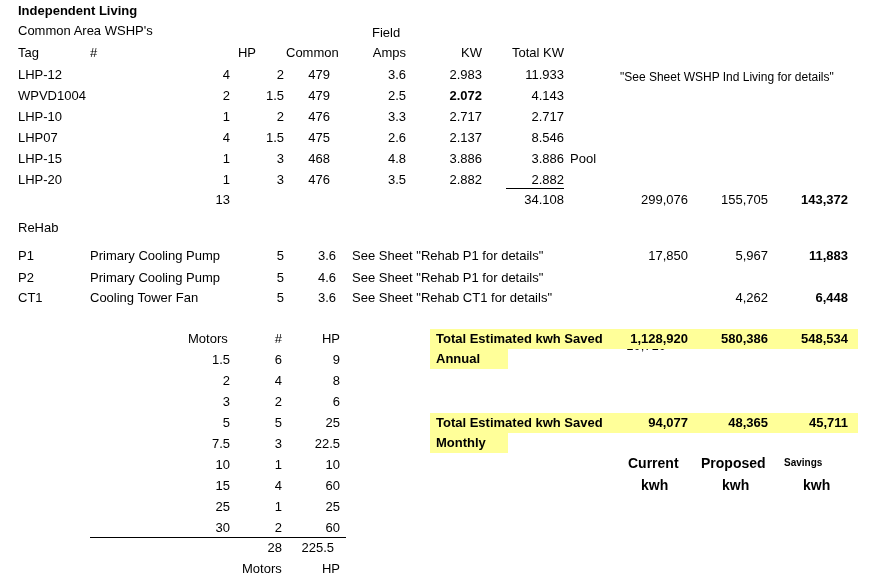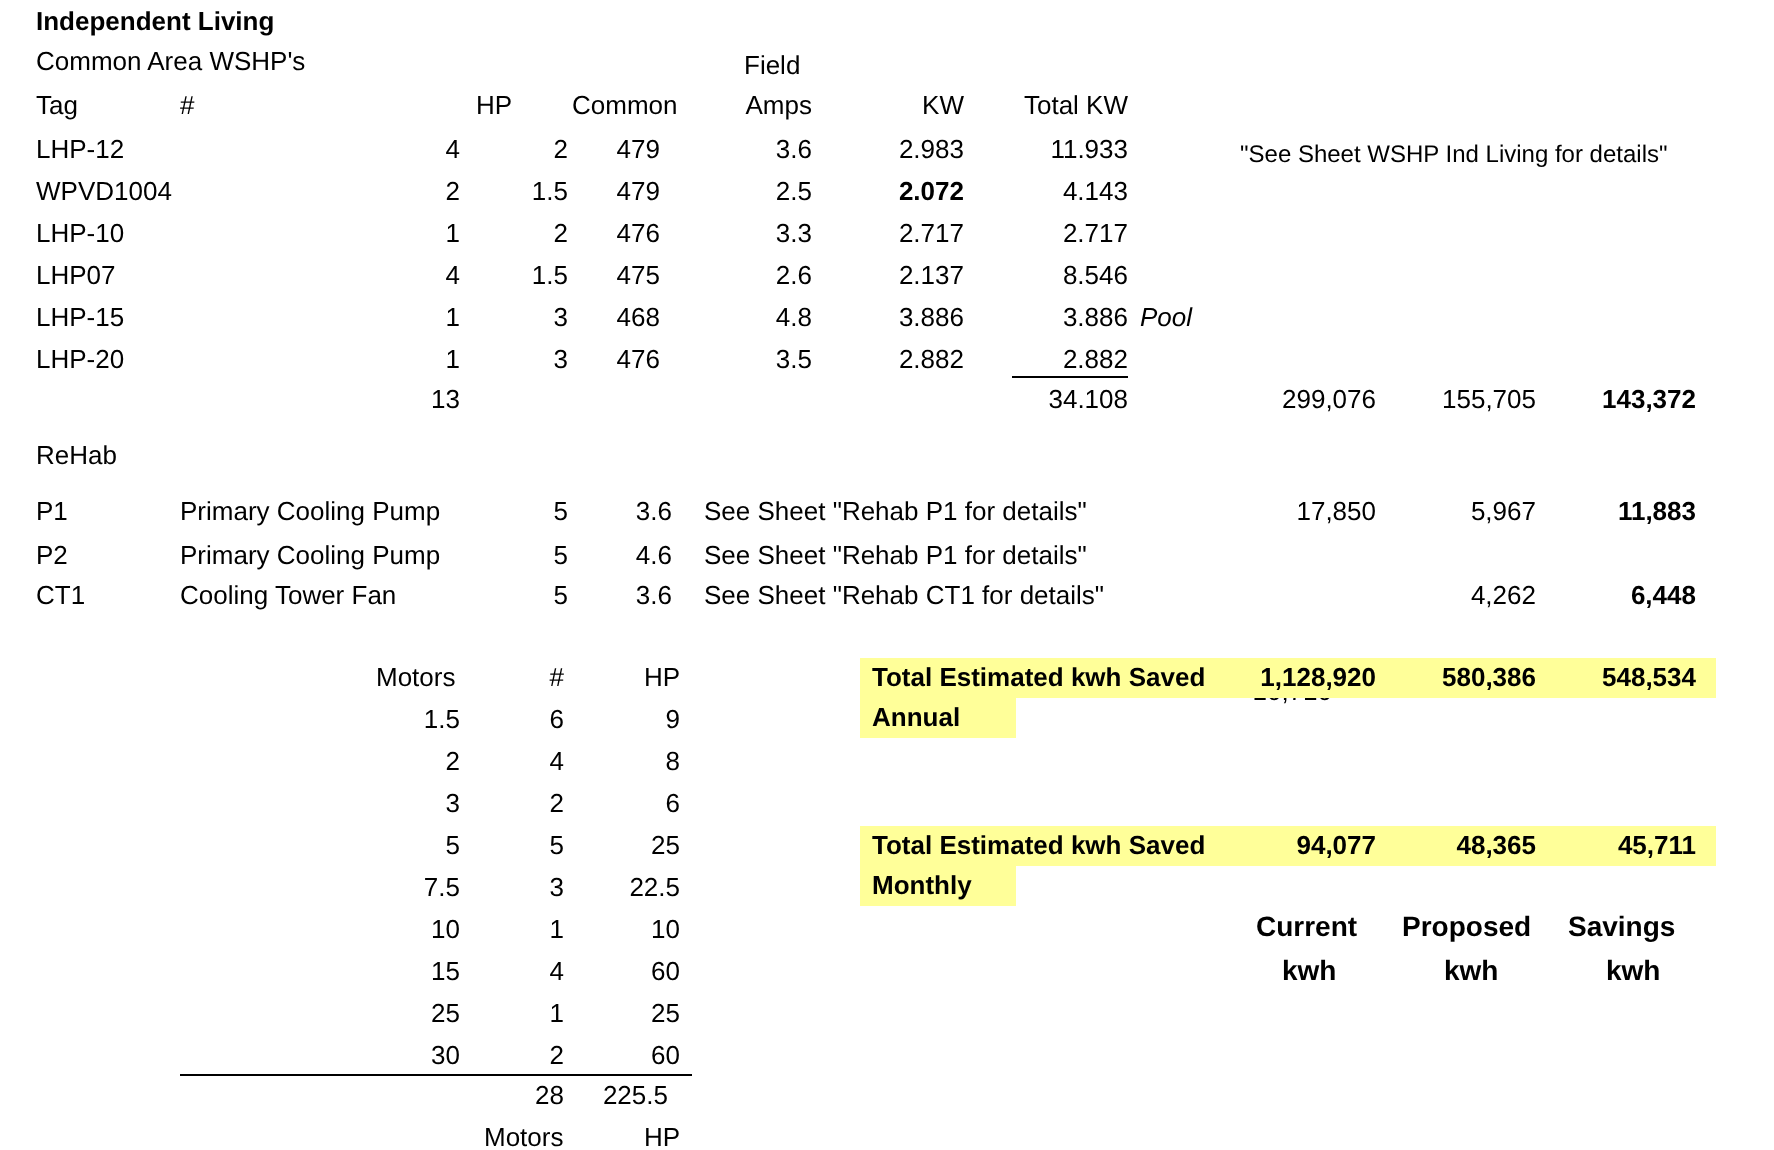--- a/index.html
+++ b/index.html
@@ -98,21 +98,21 @@
   <div class="cell col-kw" style="left:436px; top:131px;">2.137</div>
   <div class="cell col-tkw" style="left:506px; top:131px;text-align:right;">8.546</div>
 
   <div class="cell l" style="left:18px; top:152px;">LHP-15</div>
   <div class="cell col-qty" style="left:196px; top:152px;">1</div>
   <div class="cell col-hp" style="left:250px; top:152px;">3</div>
   <div class="cell col-volts" style="left:286px; top:152px;">468</div>
   <div class="cell col-amps" style="left:366px; top:152px;">4.8</div>
   <div class="cell col-kw" style="left:436px; top:152px;">3.886</div>
   <div class="cell col-tkw" style="left:506px; top:152px;">3.886</div>
-  <div class="cell l" style="left:570px; top:152px;font-style:italic;">Pool</div>
+  <div class="cell l" style="left:570px; top:152px;">Pool</div>
 
   <div class="cell l" style="left:18px; top:173px;">LHP-20</div>
   <div class="cell col-qty" style="left:196px; top:173px;">1</div>
   <div class="cell col-hp" style="left:250px; top:173px;">3</div>
   <div class="cell col-volts" style="left:286px; top:173px;">476</div>
   <div class="cell col-amps" style="left:366px; top:173px;">3.5</div>
   <div class="cell col-kw" style="left:436px; top:173px;">2.882</div>
   <div class="cell col-tkw" style="left:506px; top:173px;">2.882</div>
 
   <div class="rule" style="left:506px; top:188px; width:58px;"></div>
@@ -214,16 +214,16 @@
   <div class="cell bold col-cur" style="left:620px; top:416px; width:68px;">94,077</div>
   <div class="cell bold col-pro" style="left:700px; top:416px; width:68px;">48,365</div>
   <div class="cell bold col-sav" style="left:780px; top:416px; width:68px;">45,711</div>
 
   <div class="cell bold l" style="left:628px; top:456px; font-size:14px;">Current</div>
   <div class="cell bold l" style="left:641px; top:478px; font-size:14px;">kwh</div>
 
   <div class="cell bold l" style="left:701px; top:456px; font-size:14px;">Proposed</div>
   <div class="cell bold l" style="left:722px; top:478px; font-size:14px;">kwh</div>
 
-  <div class="cell bold l" style="left:784px; top:456px; font-size:14px;">Savings</div>
+  <div class="cell bold l" style="left:784px; top:456px; font-size:10px;">Savings</div>
   <div class="cell bold l" style="left:803px; top:478px; font-size:14px;">kwh</div>
 
 </div>
 
 </body></html>

